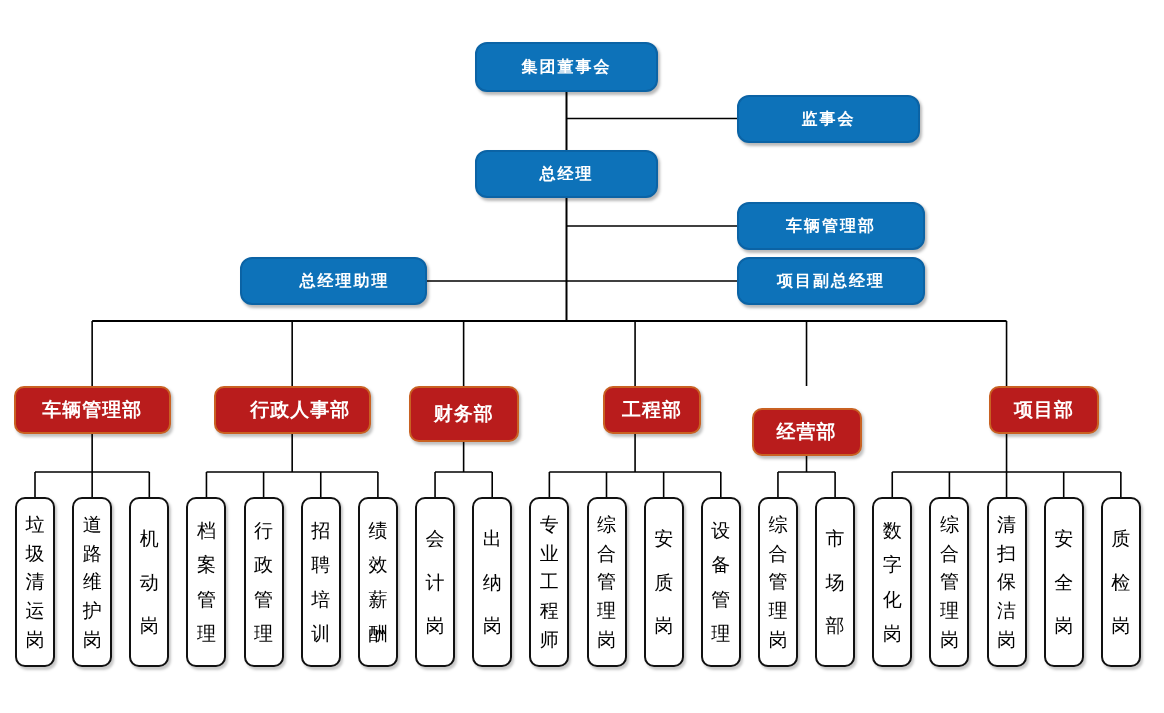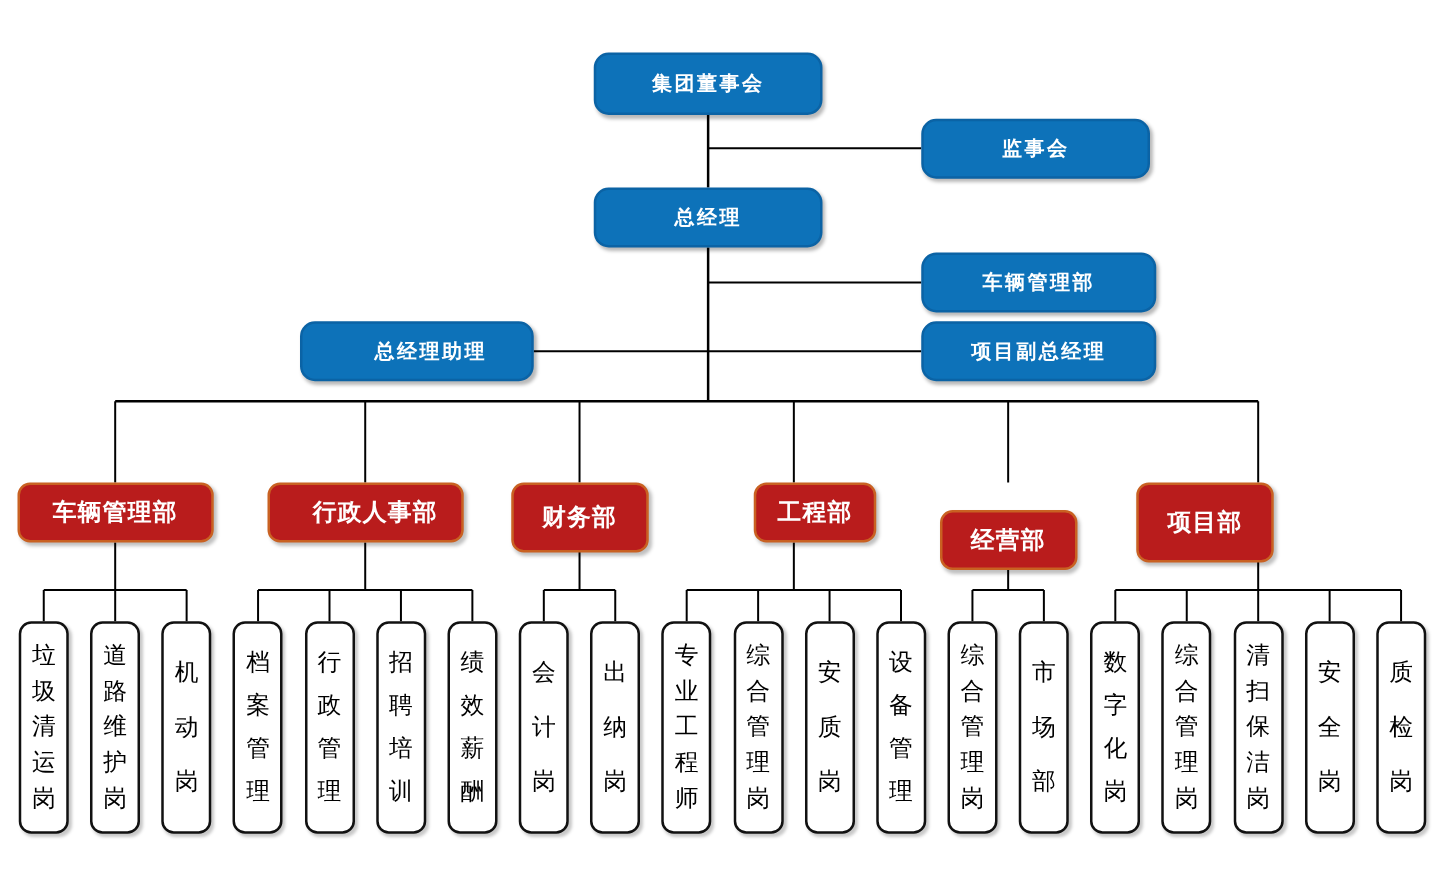--- a/index.html
+++ b/index.html
@@ -182,21 +182,21 @@
         <span>合</span>
         <span>管</span>
         <span>理</span>
         <span>岗</span>
       </div>
       <div class="pos-box" style="left: 815.1px; top: 497px; width: 40px; height: 170px;">
         <span>市</span>
         <span>场</span>
         <span>部</span>
       </div>
-      <div class="dept-box" style="left: 909px; top: 386px; width: 110px; height: 64px;">项目部</div>
+      <div class="dept-box" style="left: 989px; top: 386px; width: 110px; height: 48px;">项目部</div>
       <div class="pos-box" style="left: 872.25px; top: 497px; width: 40px; height: 170px;">
         <span>数</span>
         <span>字</span>
         <span>化</span>
         <span>岗</span>
       </div>
       <div class="pos-box" style="left: 929.4px; top: 497px; width: 40px; height: 170px;">
         <span>综</span>
         <span>合</span>
         <span>管</span>

